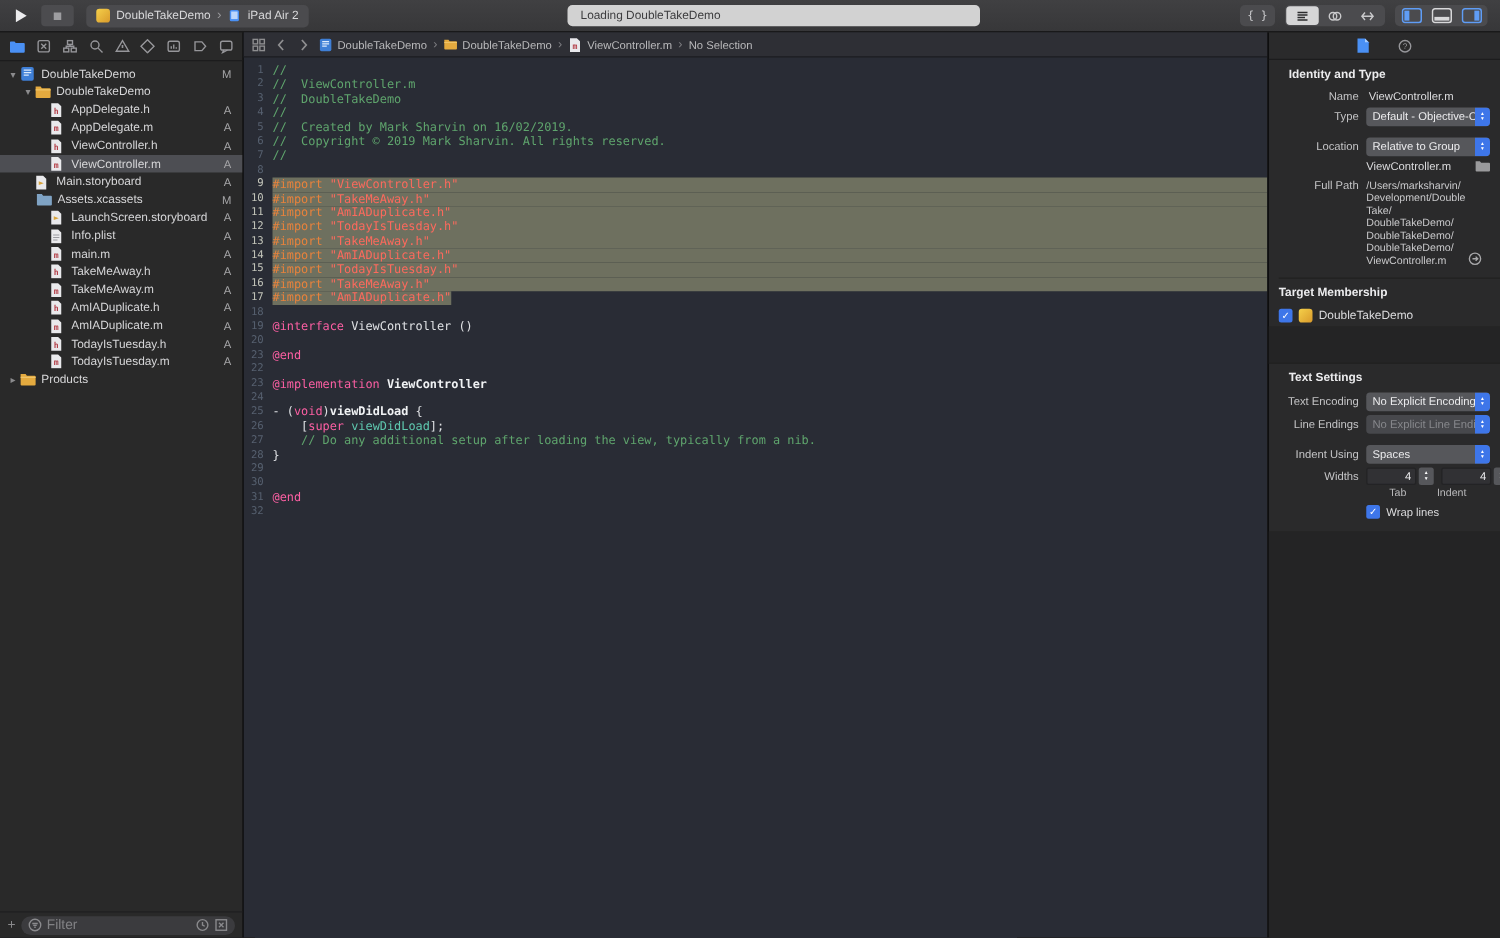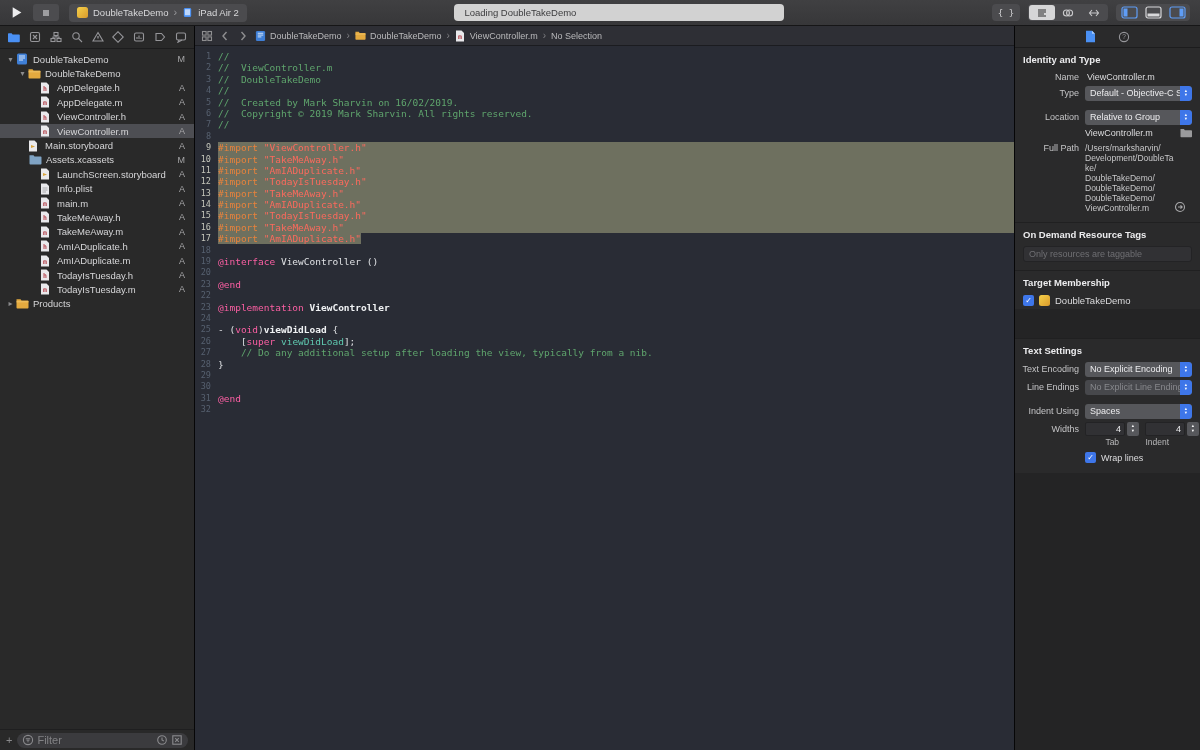--- a/index.html
+++ b/index.html
@@ -68,21 +68,21 @@
   .tok-c { color:#5fa56d; } .tok-k { color:#fc5fa3; } .tok-d { color:#e8823c; }
   .tok-s { color:#fc6a5d; } .tok-p { color:#dfe1e4; } .tok-t { color:#5fc9b0; }
   .tok-b { color:#f0f2f4; font-weight:bold; }
 
   
   .inspector { width:186px; background:#2a2a2b; border-left:1px solid #060607; display:flex; flex-direction:column;
                font-size:9px; color:#c9c9cb; }
   .insp-tabs { height:22px; border-bottom:1px solid #1c1c1d; display:flex; align-items:center; justify-content:center; gap:22px; }
   .itab { color:#96969a; } .itab.active { color:#4a90f4; }
   .sect-h { font-size:9.5px; font-weight:bold; color:#ececee; padding:6px 8px 4px; }
-  .sect { border-bottom:1px solid #202021; padding-bottom:6px; }
+  .sect { border-bottom:1px solid #202021; padding-bottom:6px;margin-left:8px; }
   .irow { display:flex; align-items:center; padding:1.5px 8px 1.5px 0; }
   .ilabel { width:64px; text-align:right; margin-right:6px; flex:none; color:#c4c4c6; }
   .ilabel.top { align-self:flex-start; padding-top:1px; }
   .ictrl { flex:1; min-width:0; display:flex; align-items:center; }
   .txtfield { flex:1; color:#dcdcde; padding:1px 2px; }
   .dd { flex:1; height:15px; background:#56575b; border-radius:3px; display:flex; align-items:center; overflow:hidden; }
   .dd-label { flex:1; padding:0 5px; color:#ececee; white-space:nowrap; overflow:hidden; }
   .dd.disabled { background:#474failed8; }
   .dd.disabled { background:#47484c; }
   .dd.disabled .dd-label { color:#87888c; }
@@ -641,28 +641,20 @@
           <span class="fp-ic">
               <svg width="12" height="12" viewBox="0 0 12 12" fill="none" stroke="currentColor" stroke-width="1.1">
                 <circle cx="6" cy="6" r="4.5"></circle>
                 <path d="M4 6h4M6.5 4.3L8.2 6 6.5 7.7"></path>
               </svg>
             </span>
         </span>
       </div>
     </div>
 
-    <div class="sect">
-      <div class="sect-h">On Demand Resource Tags</div>
-      <div style="display:flex;">
-        <span class="tagfield">
-          <span>Only resources are taggable</span>
-        </span>
-      </div>
-    </div>
 
     <div>
       <div class="sect-h">Target Membership</div>
       <div class="target-row">
         <span class="cb">✓</span>
         <span class="appic"></span>
         <span>DoubleTakeDemo</span>
       </div>
       <div class="well well-target"></div>
     </div>

